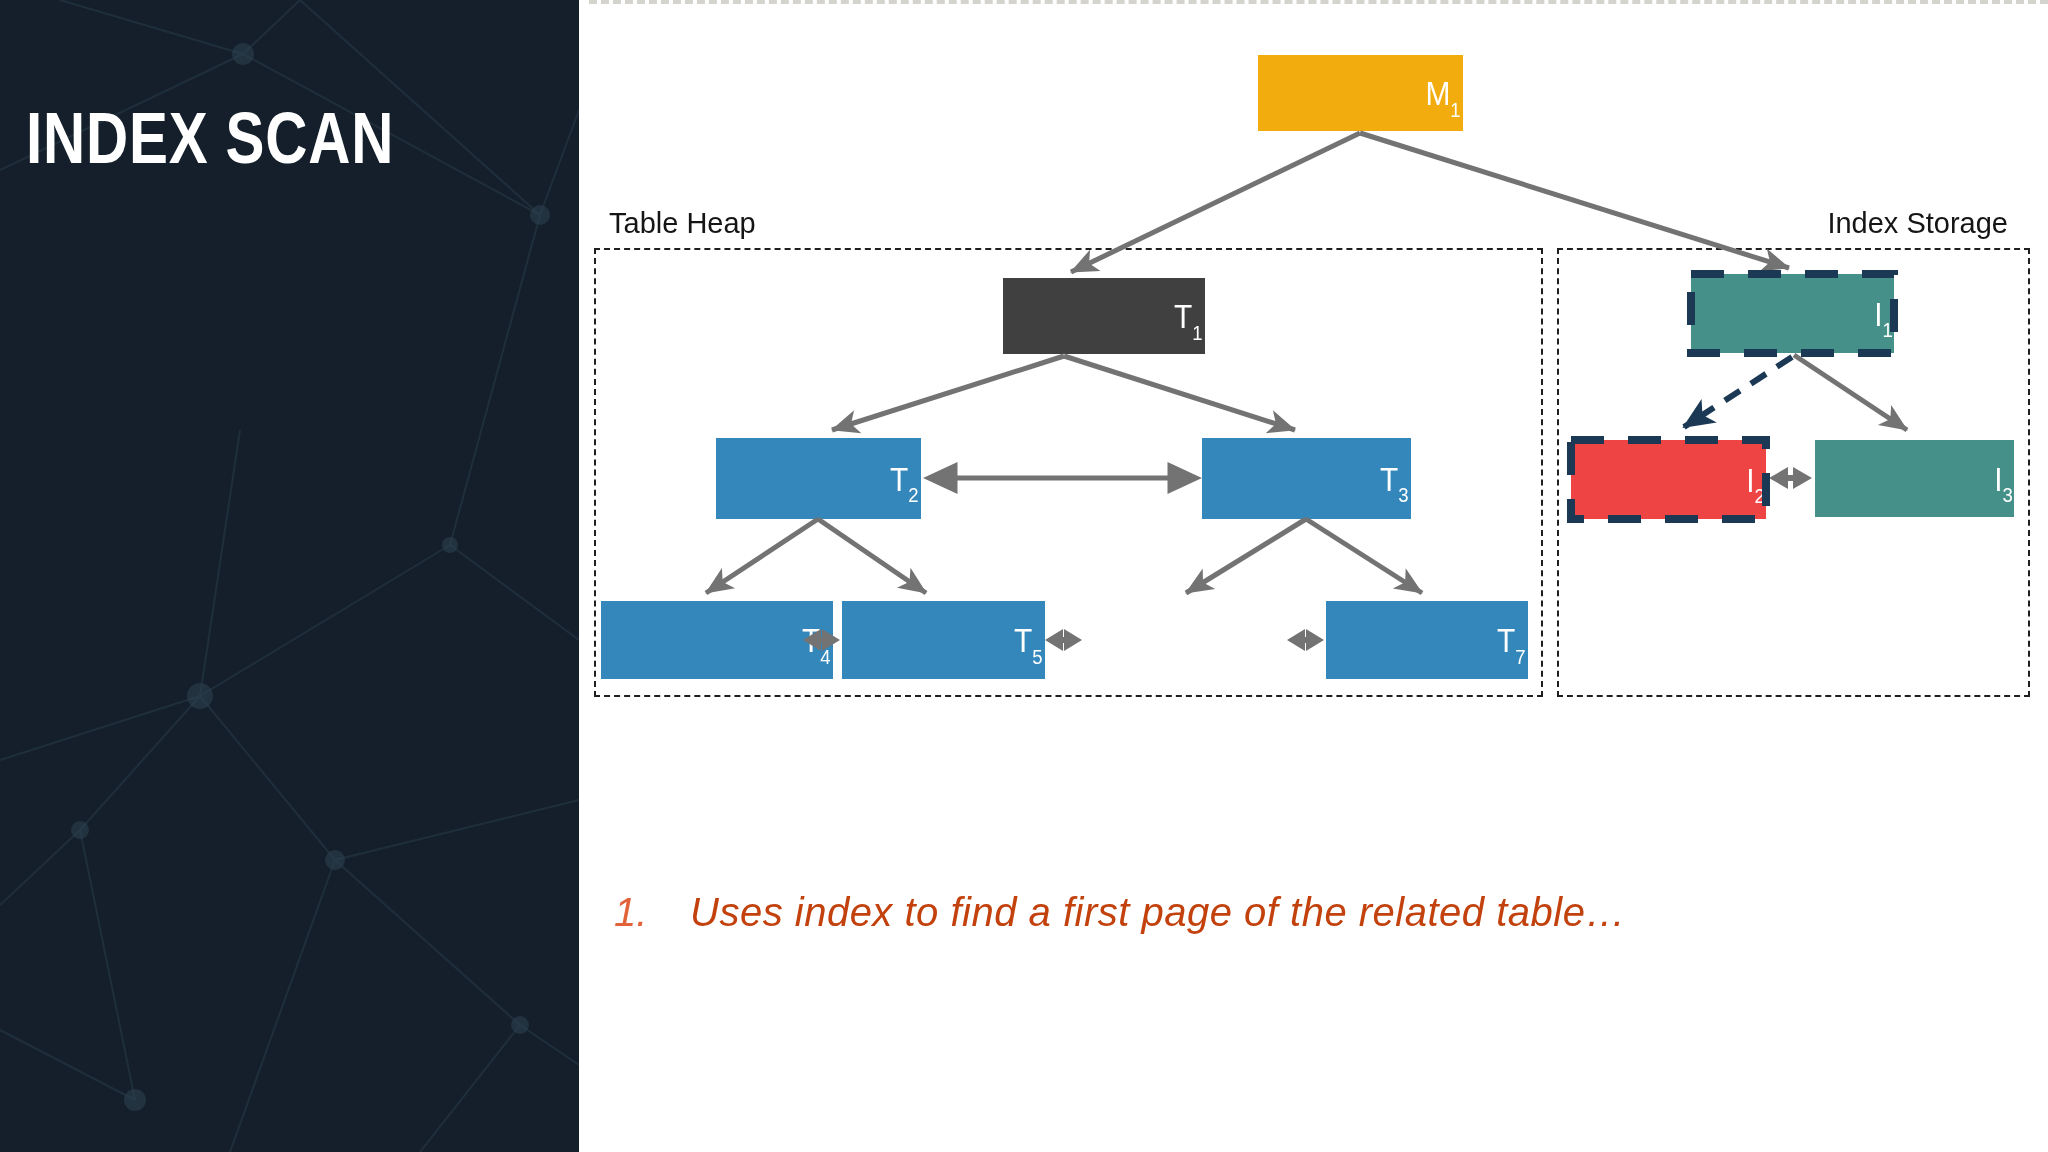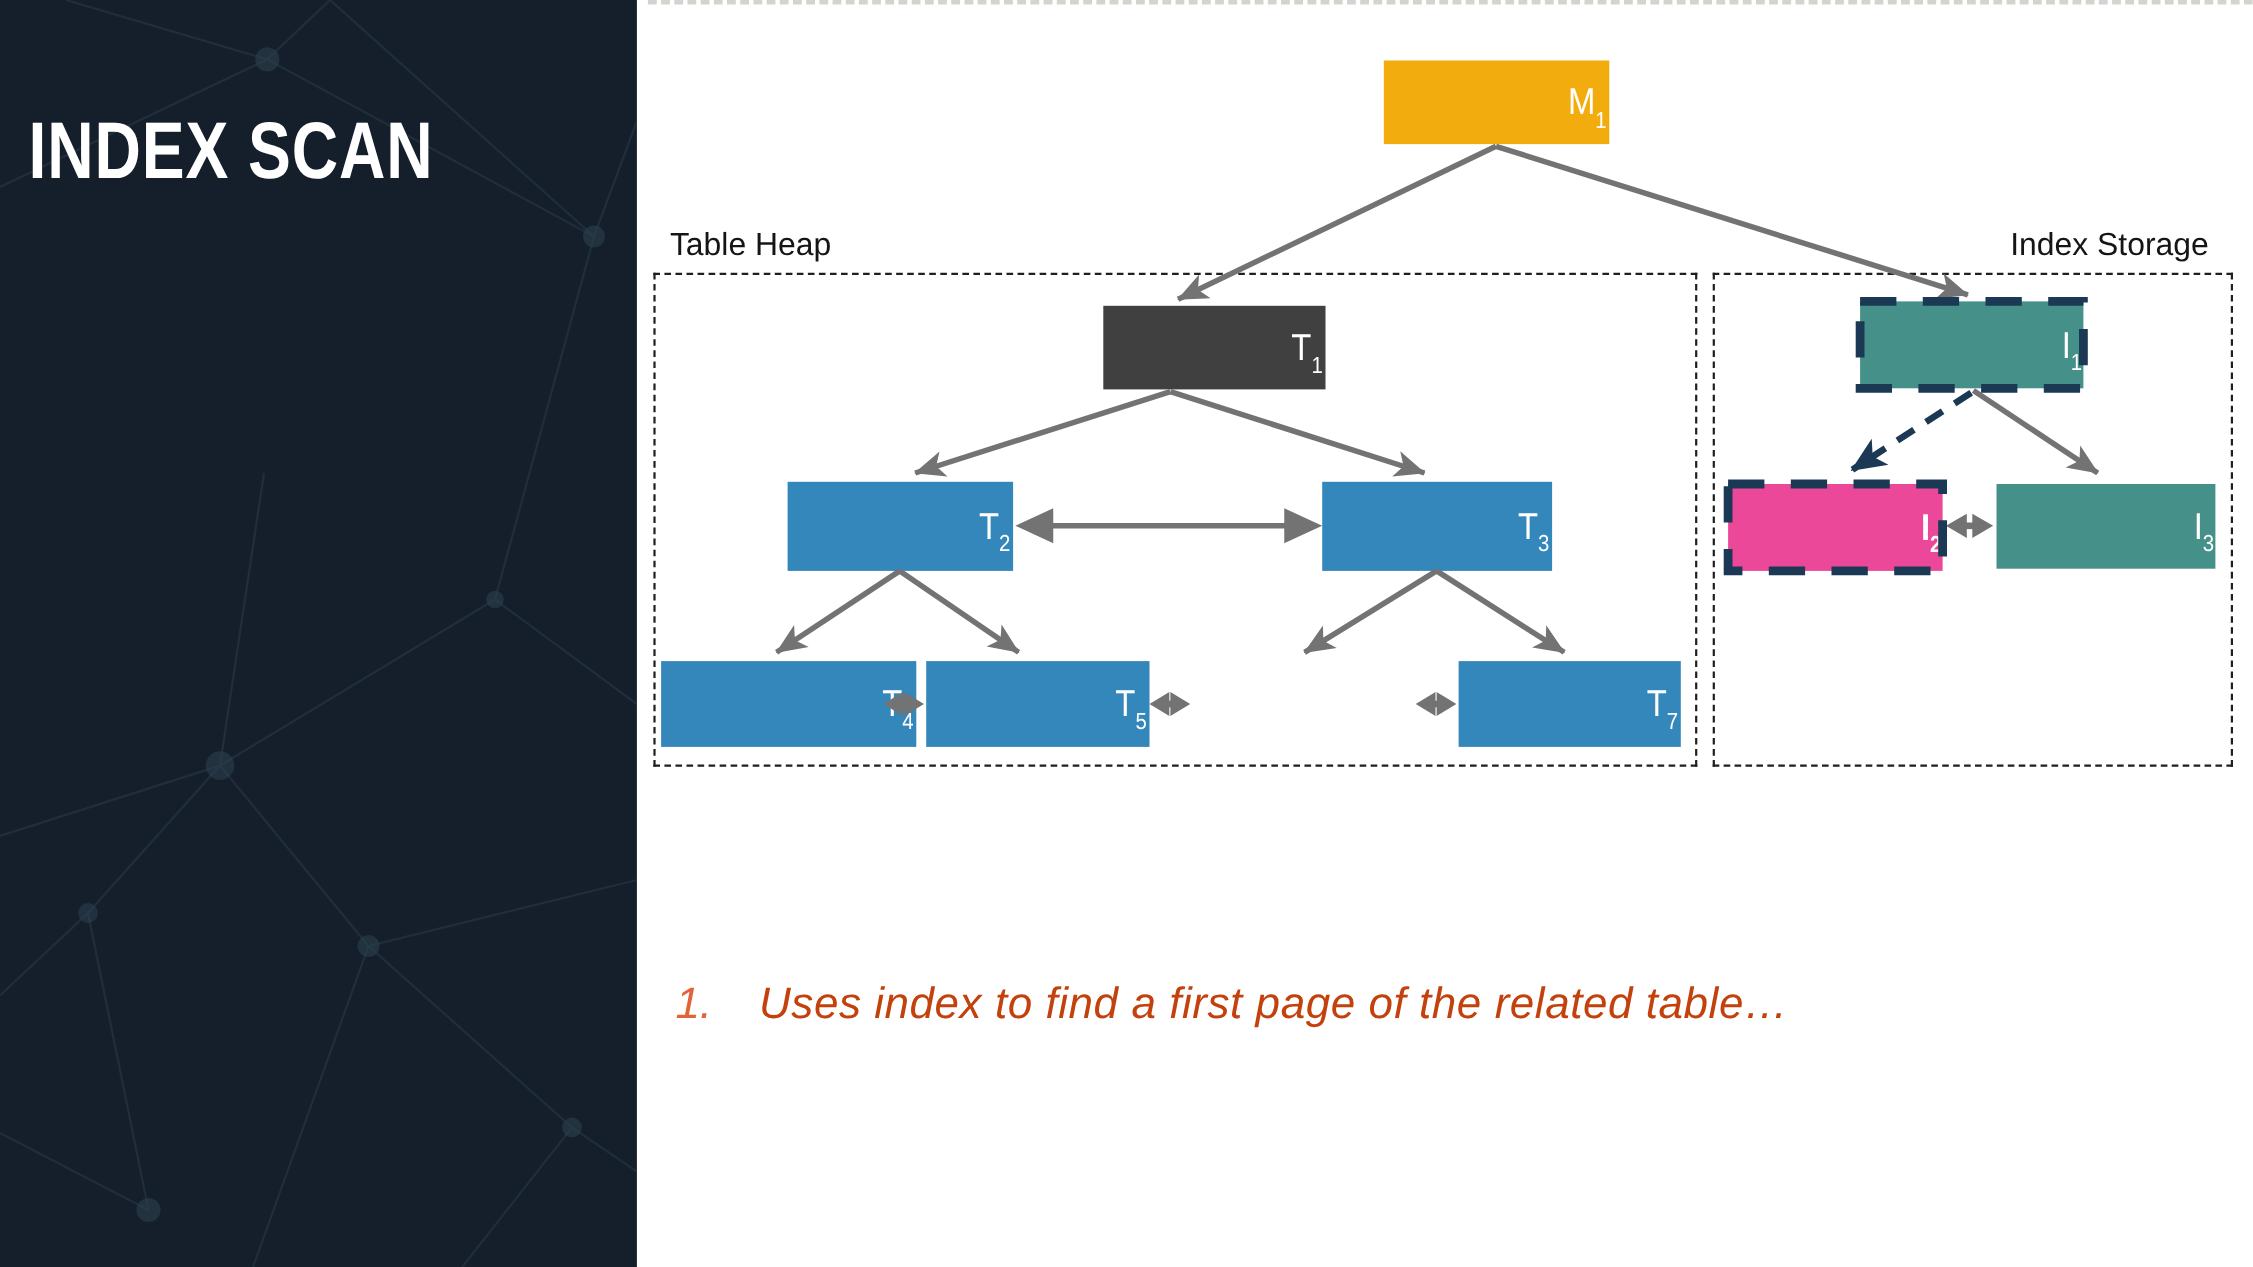--- a/index.html
+++ b/index.html
@@ -128,21 +128,21 @@
   </div>
   <div class="node node-t5" style="background: rgb(51, 135, 187);">
     <span class="lbl"><span>T</span><sub>5</sub></span>
   </div>
   <div class="node node-t7" style="background: rgb(51, 135, 187);">
     <span class="lbl"><span>T</span><sub>7</sub></span>
   </div>
   <div class="node node-i1" style="background: rgb(69, 145, 138);">
     <span class="lbl"><span>I</span><sub>1</sub></span>
   </div>
-  <div class="node node-i2" style="background: #ec4899; font-weight: bold;">
+  <div class="node node-i2" style="background: #ef4444;">
     <span class="lbl"><span>I</span><sub>2</sub></span>
   </div>
   <div class="node node-i3" style="background: rgb(69, 145, 138);">
     <span class="lbl"><span>I</span><sub>3</sub></span>
   </div>
 
   <svg class="arrows" width="1469" height="1152" viewBox="0 0 1469 1152">
     <defs>
       <marker id="ah" markerUnits="userSpaceOnUse" markerWidth="30" markerHeight="26" viewBox="0 0 30 26" refX="28" refY="13" orient="auto">
         <path d="M1,1 L29,13 L1,25 L8,13 Z" fill="#737373"></path>

